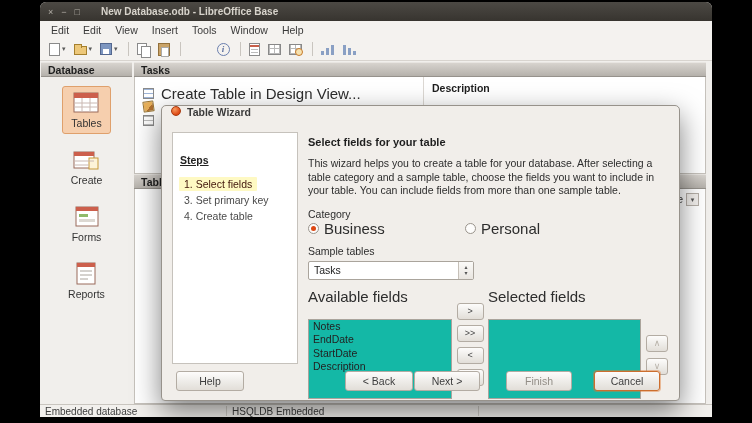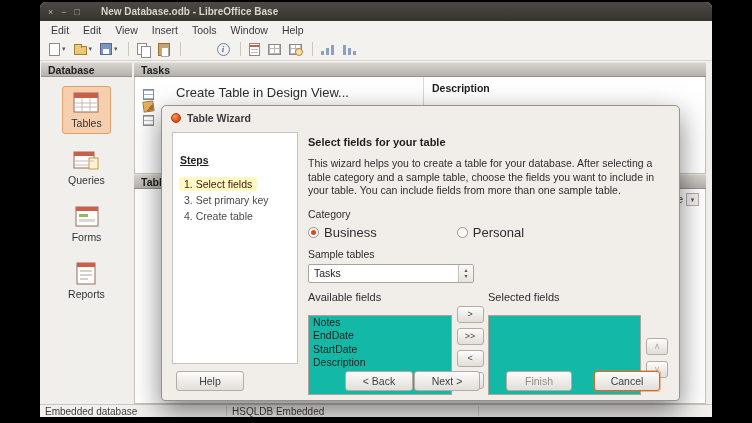--- a/index.html
+++ b/index.html
@@ -65,22 +65,22 @@
   .side-items { display:flex; flex-direction:column; align-items:center; padding-top:9px; }
   .side-item { display:flex; flex-direction:column; align-items:center; padding:4px 8px; margin-bottom:9px;
                border:1px solid transparent; border-radius:3px; }
   .side-item .lbl { font-size:10.5px; color:#333; margin-top:2px; }
   .side-item.sel { background:#f6cfae; border-color:#dfa06c; }
 
   
   .main { position:absolute; left:94px; top:60px; width:572px; height:342px; }
   .tasks-body { position:absolute; left:0; top:15px; right:0; height:97px; background:#fff;
                 border:1px solid #c6c2bc; border-top:none; }
-  .task-row { position:absolute; left:8px; display:flex; align-items:flex-end; gap:22px;
-              font-size:13px; color:#2e2e2e; }
+  .task-row { position:absolute; left:8px; display:flex; align-items:center; gap:7px;
+              font-size:15px; color:#2e2e2e; }
   .ti { width:11px; height:11px; flex:0 0 auto; }
   .ti-sheet { background:#fff; border:1px solid #8a8a8a;
               background-image:repeating-linear-gradient(0deg,#9db4d8 0 1px,transparent 1px 4px); }
   .ti-pencil { background:linear-gradient(135deg,#e8b05a 60%,#b07030 60%); border:1px solid #9a7430; border-radius:1px;
                transform:rotate(-8deg); }
   .ti-view { background:#fff; border:1px solid #8a8a8a;
              background-image:repeating-linear-gradient(0deg,#bbb 0 1px,transparent 1px 4px); }
   .desc-col { position:absolute; left:288px; top:0; bottom:0; right:0; border-left:1px solid #dcd8d3; }
   .desc-col .hd { font-weight:bold; font-size:10.5px; color:#1e1e1e; padding:5px 8px; }
   .tables-hdr { position:absolute; left:0; top:112px; right:0; }
@@ -94,50 +94,50 @@
   
   .statusbar { position:absolute; left:0; top:402px; right:0; height:13px; background:#f2f0ed;
                border-top:1px solid #c9c5bf; font-size:10px; color:#3c3c3c;text-align:center; }
   .statusbar .cell { position:absolute; top:0; height:13px; display:flex; align-items:center; padding-left:5px; }
   .statusbar .div { position:absolute; top:1px; bottom:1px; width:1px; background:#cfccc6; }
 
   
   .dialog { position:absolute; left:161px; top:105px; width:519px; height:296px;
             background:#f1eeea; border:1px solid #97928b; border-radius:5px 5px 4px 4px;
             box-shadow:0 10px 28px rgba(0,0,0,.5); z-index:10; }
-  .dlg-title { height:24px; display:flex; align-items:center; padding-left:9px; gap:6px;
+  .dlg-title { height:24px; display:flex; align-items:flex-start; padding-left:9px; gap:6px;
                font-weight:bold; font-size:10.5px; color:#3a3a3a; }
   .dlg-dot { width:10px; height:10px; border-radius:50%;
              background:radial-gradient(circle at 35% 30%, #f79a5e, #dd4814 70%); border:1px solid #a8390e; }
   .steps-panel { position:absolute; left:10px; top:26px; width:126px; bottom:36px;
                  background:#fff; border:1px solid #c6c2bc; }
   .steps-hd { font-weight:bold; font-size:10.5px; color:#222; text-decoration:underline; padding:21px 7px 9px; }
   .step { width:fit-content; margin:2px 6px; padding:1px 5px; font-size:10.5px; color:#4a4a4a; border-radius:1px; }
   .step.active { background:#fef9c3; color:#40150a; }
   .dlg-content { position:absolute; left:146px; top:30px; right:11px; }
   .dlg-h1 { font-weight:bold; font-size:11px; color:#1e1e1e; }
   .dlg-intro { margin-top:9px; font-size:10.5px; line-height:1.3; color:#2d2d2d; }
   .dlg-label { margin-top:10px; font-size:10.5px; color:#2d2d2d; }
-  .radio-row { display:flex; align-items:center; margin-top:5px; font-size:13px; color:#2d2d2d; }
+  .radio-row { display:flex; align-items:center; font-size:15px; color:#2d2d2d; }
   .radio-opt { display:flex; align-items:center; gap:5px; }
   .radio-opt + .radio-opt { margin-left:80px; }
   .radio { width:11px; height:11px; border:1px solid #9a948c; border-radius:50%; background:#fdfcfb; position:relative; }
   .radio.on::after { content:""; position:absolute; left:2px; top:2px; width:5px; height:5px; border-radius:50%; background:#dd4814; }
   .combo { margin-top:4px; width:166px; height:19px; background:#fff; border:1px solid #aaa49c; border-radius:2px;
            display:flex; align-items:center; }
   .combo .val { flex:1; padding-left:5px; font-size:10.5px; color:#222; }
   .combo .spin { width:15px; height:100%; border-left:1px solid #c6c0b8; display:flex; flex-direction:column;
                  align-items:center; justify-content:center; font-size:6px; line-height:6px; color:#555;
                  background:linear-gradient(#fbfaf8,#e9e5e0); }
   .fields-row { display:flex; margin-top:8px; }
   .col-avail { width:145px; }
   .col-move { width:36px; display:flex; flex-direction:column; align-items:center; padding-top:15px; gap:5px; }
   .col-sel { width:154px; }
   .col-ud { width:27px; display:flex; flex-direction:column; align-items:flex-end; padding-top:47px; gap:6px; }
-  .list-label { font-size:11px; color:#2d2d2d; margin-bottom:11px; height:13px; }
+  .list-label { font-size:15px; color:#2d2d2d; margin-bottom:18px; height:13px; }
   .listbox { height:80px; background:#14b8a6; border:1px solid #aaa49c; overflow:hidden; }
   .listbox .item { font-size:10.5px; color:#222; line-height:13.5px; padding-left:4px; }
   .sm-btn { width:27px; height:17px; display:flex; align-items:center; justify-content:center;
             background:linear-gradient(#fdfcfb,#eceae6 60%,#e2ded8); border:1px solid #b3aca3; border-radius:3px;
             font-size:9px; color:#444; }
   .sm-btn.dim { color:#b8b2a9; }
   .btn { position:absolute; bottom:9px; height:20px; display:flex; align-items:center; justify-content:center;
          background:linear-gradient(#fdfcfb,#eceae6 60%,#e2ded8); border:1px solid #b3aca3; border-radius:3px;
          font-size:10.5px; color:#3e3e3e; }
   .btn.dim { color:#938e87; }
@@ -223,21 +223,21 @@
           <span class="lbl">Tables</span>
         </div>
         <div class="side-item">
           <svg width="30" height="24" viewBox="0 0 30 24">
             <rect x="3" y="4" width="20" height="16" fill="#ffffff" stroke="#9a6a5a"></rect>
             <rect x="3" y="4" width="20" height="4" fill="#cc5f4c"></rect>
             <rect x="18" y="10" width="9" height="11" fill="#fdf3d8" stroke="#c79a3a"></rect>
             <line x1="3" y1="13" x2="23" y2="13" stroke="#c9b8b2"></line>
             <line x1="3" y1="17" x2="18" y2="17" stroke="#c9b8b2"></line>
           </svg>
-          <span class="lbl">Queries</span>
+          <span class="lbl">Create</span>
         </div>
         <div class="side-item">
           <svg width="30" height="24" viewBox="0 0 30 24">
             <rect x="4" y="2" width="22" height="19" fill="#ffffff" stroke="#9a6a5a"></rect>
             <rect x="4" y="2" width="22" height="4" fill="#cc5f4c"></rect>
             <rect x="7" y="9" width="9" height="3" fill="#8fba6a"></rect>
             <rect x="7" y="14" width="16" height="3" fill="#dcd8d2"></rect>
           </svg>
           <span class="lbl">Forms</span>
         </div>

